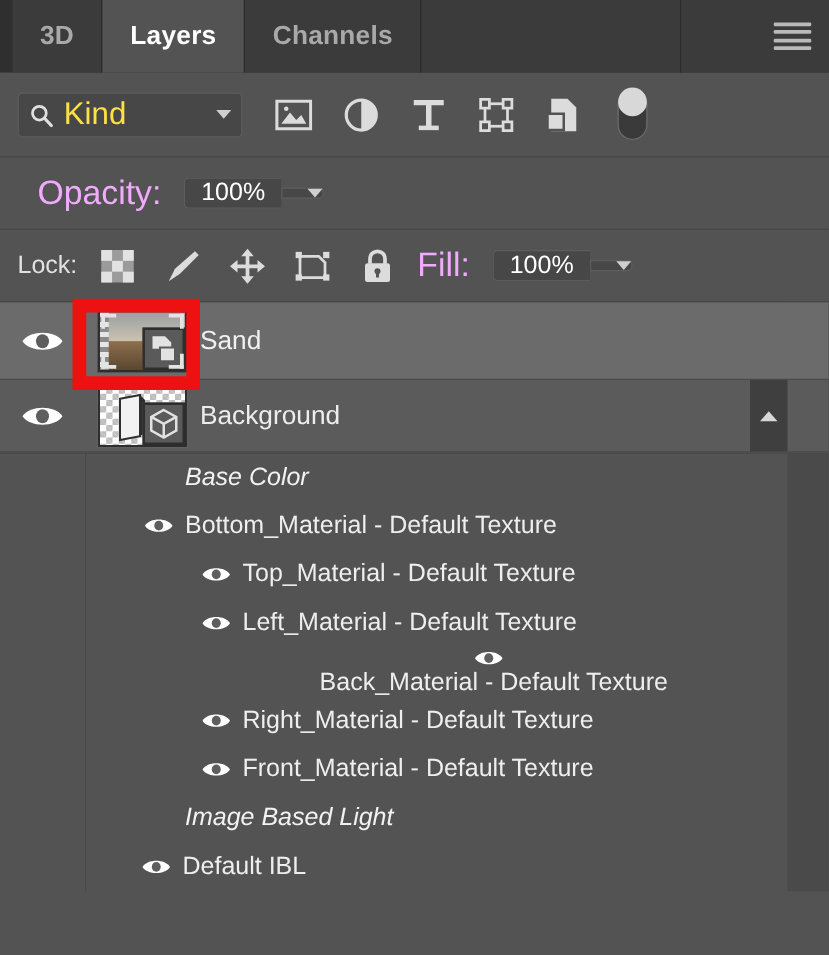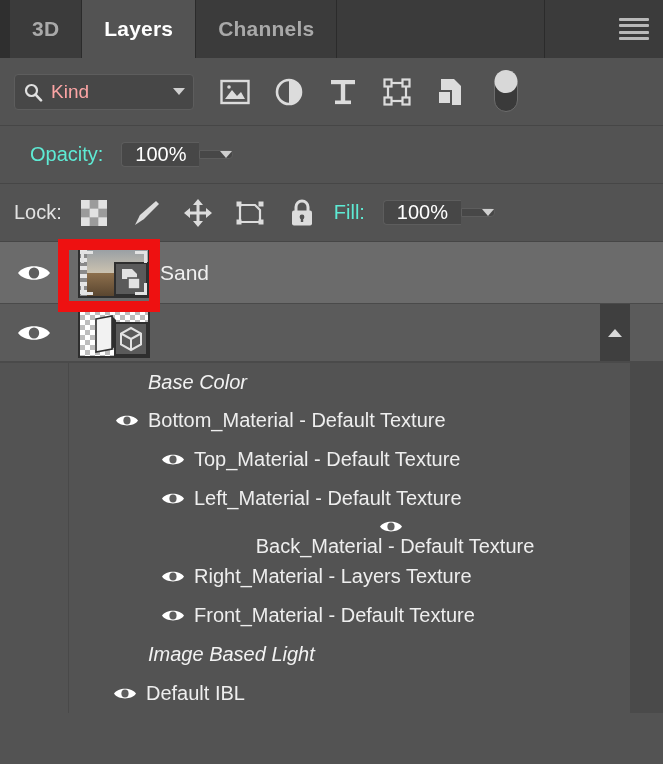--- a/index.html
+++ b/index.html
@@ -60,21 +60,21 @@
   }
   .kind-select {
     width: 180px; height: 36px;
     background: #474747;
     border: 1px solid #5d5d5d;
     border-radius: 4px;
     display: flex; align-items: center;
     padding: 0 8px;
     position: relative;
   }
-  .kind-label { font-size: 19px; color: #fca5a5; margin-left: 8px; }
+  .kind-label { font-size: 25px; color: #fde047; margin-left: 8px; }
   .chev {
     margin-left: auto;
     width: 0; height: 0;
     border-left: 6px solid transparent;
     border-right: 6px solid transparent;
     border-top: 7px solid #cfcfcf;
   }
   .filter-icons { display: flex; align-items: center; gap: 20px; margin-left: 24px; }
   .fi { width: 34px; height: 34px; display:flex; align-items:center; justify-content:center; }
 
@@ -101,21 +101,21 @@
   }
   .blend-select {
     width: 272px; height: 38px;
     background: #474747;
     border: 1px solid #5d5d5d;
     border-radius: 4px;
     display: flex; align-items: center;
     padding: 0 10px;
     font-size: 20px; color: #ececec;
   }
-  .field-label { font-size: 20px; color: #5eead4; margin-left: 16px; margin-right: 8px; }
+  .field-label { font-size: 27px; color: #f0abfc; margin-left: 16px; margin-right: 8px; }
   .numfield {
     display: flex; align-items: center; height: 36px; margin-left: 10px;
   }
   .numfield .val {
     min-width: 78px;
     background: #474747;
     border: 1px solid #5d5d5d;
     border-right: none;
     border-radius: 4px 0 0 4px;
     display: flex; align-items: center; justify-content: center;
@@ -436,20 +436,21 @@
           </svg>
           <div class="so-badge">
             <svg width="26" height="26" viewBox="0 0 26 26">
               <path d="M13 2 L23 7.5 V18.5 L13 24 L3 18.5 V7.5 Z" fill="none" stroke="#e2e2e2" stroke-width="2"></path>
               <path d="M3 7.5 L13 13 L23 7.5" fill="none" stroke="#e2e2e2" stroke-width="2"></path>
               <line x1="13" y1="13" x2="13" y2="24" stroke="#e2e2e2" stroke-width="2"></line>
             </svg>
           </div>
         </div>
       </div>
+      <span class="row-name">Background</span>
       <div class="collapse-btn">
         <span class="chev-up"></span>
       </div>
     </div>
 
     <div class="tree">
       <div class="tree-divider"></div>
 
 
       <div class="trow section sep" style="padding-left:148px;">
@@ -496,21 +497,21 @@
         <span class="tlabel">Back_Material - Default Texture</span>
       </div>
 
       <div class="trow" style="padding-left:160px;">
         <span class="eye-s">
           <svg width="24" height="17" viewBox="0 0 24 17">
             <path d="M1 8.5 C5 2 19 2 23 8.5 C19 15 5 15 1 8.5 Z" fill="#ffffff"></path>
             <ellipse cx="12" cy="8.5" rx="3.6" ry="3.9" fill="#5e5e5e"></ellipse>
           </svg>
         </span>
-        <span class="tlabel">Right_Material - Layers Texture</span>
+        <span class="tlabel">Right_Material - Default Texture</span>
       </div>
 
       <div class="trow" style="padding-left:160px;">
         <span class="eye-s">
           <svg width="24" height="17" viewBox="0 0 24 17">
             <path d="M1 8.5 C5 2 19 2 23 8.5 C19 15 5 15 1 8.5 Z" fill="#ffffff"></path>
             <ellipse cx="12" cy="8.5" rx="3.6" ry="3.9" fill="#5e5e5e"></ellipse>
           </svg>
         </span>
         <span class="tlabel">Front_Material - Default Texture</span>

